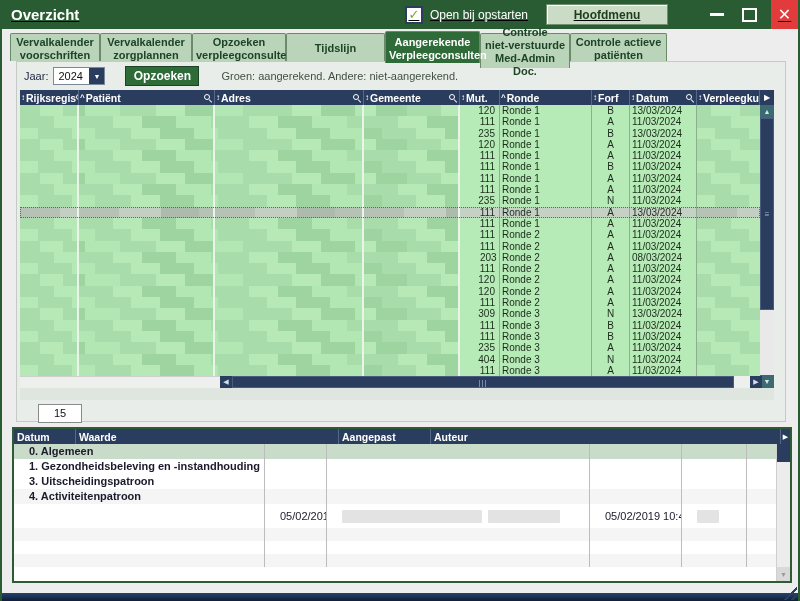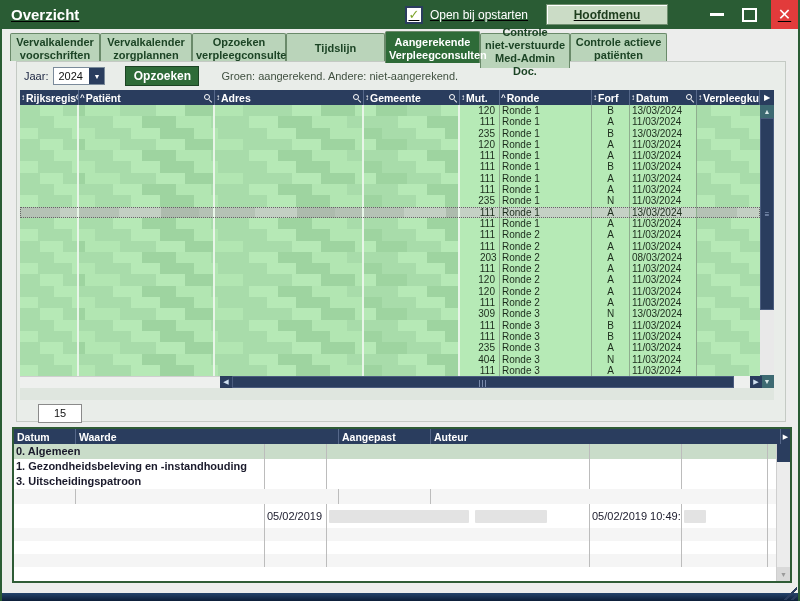--- a/index.html
+++ b/index.html
@@ -107,21 +107,21 @@
           border:2px solid #2E5B35;box-sizing:border-box;}
   .detail-header{display:flex;height:15px;background:var(--navy);}
   .dh-cell{color:#fff;font-weight:bold;font-size:10.5px;display:flex;align-items:center;padding:0 3px;
            border-right:1px solid #56688a;box-sizing:border-box;overflow:hidden;white-space:nowrap;cursor:pointer;}
   .dh-arrow{width:9px;color:#fff;font-size:7px;display:flex;align-items:center;justify-content:center;cursor:pointer;}
   .detail-body{position:absolute;left:0;top:15px;right:13px;bottom:0;overflow:hidden;}
   .drow{display:flex;box-sizing:border-box;cursor:pointer;}
   .drow.titlerow{height:15px;line-height:15px;font-weight:bold;color:#1a1a2b;font-size:11px;}
   .drow.datarow{height:24px;font-size:11px;color:#1a1a2b;}
   .drow.filler{height:13px;}
-  .dcell{box-sizing:border-box;border-right:1px solid #bcbcbc;padding:0 2px;overflow:hidden;white-space:nowrap;
+  .dcell{box-sizing:border-box;border-right:1px solid #bcbcbc;padding:0 15px;overflow:hidden;white-space:nowrap;
          display:flex;align-items:center;}
   .drow.selgreen{background:var(--detailsel);}
   .redact{display:inline-block;height:13px;background:#e3e3e3;border-radius:1px;margin-right:6px;}
   .dvscroll{position:absolute;right:0;top:15px;bottom:0;width:13px;background:#ececec;border-left:1px solid #cfcfcf;}
   .dvs-thumb{position:absolute;left:0;top:0;width:13px;height:18px;background:var(--navy);cursor:pointer;}
   .dvs-down{position:absolute;left:0;bottom:0;width:13px;height:14px;background:#d9d9d9;color:#9a9a9a;
             font-size:7px;display:flex;align-items:center;justify-content:center;cursor:pointer;}
 
   
   .bottomstrip{position:absolute;left:0;bottom:0;width:100%;height:8px;
@@ -561,20 +561,21 @@
         </div>
         <div class="drow titlerow">
           <div class="dcell" style="width: 251px;">3. Uitscheidingspatroon</div>
           <div class="dcell" style="width: 62px;"></div>
           <div class="dcell" style="width: 263px;"></div>
           <div class="dcell" style="width: 92px;"></div>
           <div class="dcell" style="flex: 1 1 0%;"></div>
           <div class="dcell" style="width: 9px; border-right: none;"></div>
         </div>
         <div class="drow titlerow" style="background: rgb(245, 245, 245);">
+          <div class="dcell" style="width: 251px;">4. Activiteitenpatroon</div>
           <div class="dcell" style="width: 62px;"></div>
           <div class="dcell" style="width: 263px;"></div>
           <div class="dcell" style="width: 92px;"></div>
           <div class="dcell" style="flex: 1 1 0%;"></div>
           <div class="dcell" style="width: 9px; border-right: none;"></div>
         </div>
         <div class="drow datarow" style="background: rgb(255, 255, 255);">
           <div class="dcell" style="width: 251px;"></div>
           <div class="dcell" style="width: 62px;">05/02/2019</div>
           <div class="dcell" style="width: 263px;">

